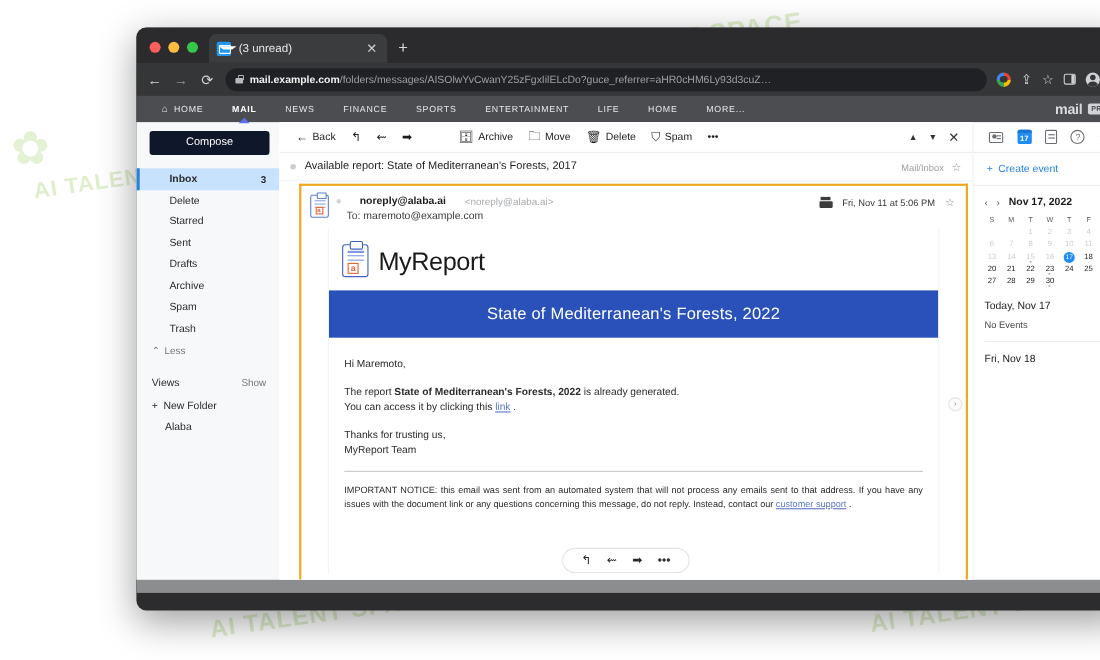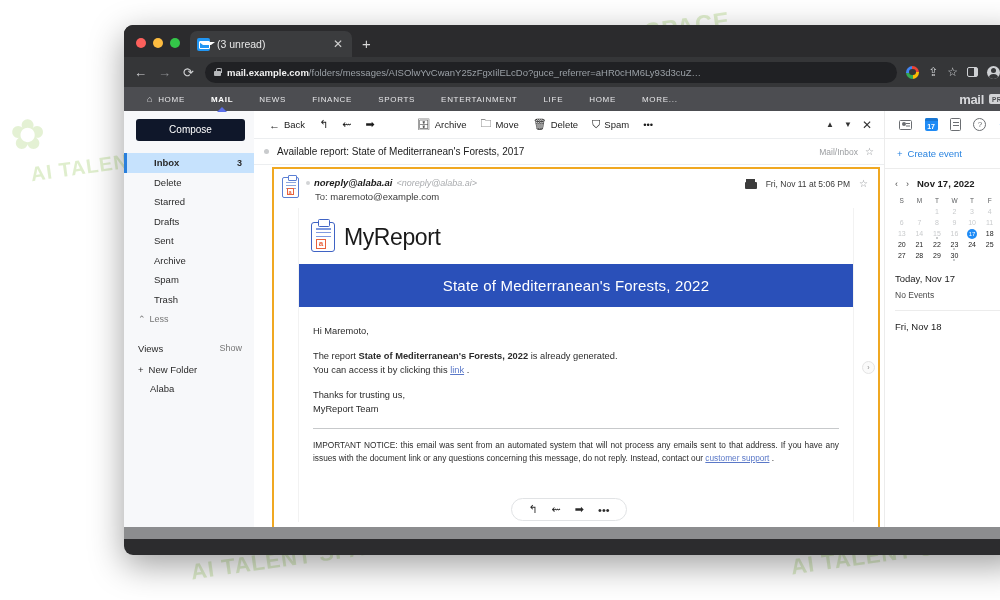--- a/index.html
+++ b/index.html
@@ -221,21 +221,21 @@
   }
   .clip-lines { position: absolute; left: 2.5px; top: 4px; right: 2.5px; }
   .clip-lines i { display: block; height: 1.2px; background: #8ea6dd; margin-bottom: 1.6px; }
   .clip-a {
     position: absolute; left: 3.5px; bottom: 2px; width: 7px; height: 7px;
     border: 1.2px solid #e8613c; color: #e8613c; font-size: 5.5px;
     display: flex; align-items: center; justify-content: center; font-weight: bold;
     background: #fff;
   }
   .sender-block { flex: 1; min-width: 0; }
-  .srow1 { display: flex; align-items: center; gap: 4px; font-style: italic; }
+  .srow1 { display: flex; align-items: center; gap: 17px; }
   .sdot { width: 4px; height: 4px; border-radius: 50%; background: #d2d4d6; flex: none; }
   .sname { font-size: 9.5px; font-weight: bold; color: #1b1b1b; }
   .semail { font-size: 9px; color: #a9abae; }
   .srow2 { font-size: 9.5px; color: #3a3a3a; margin-top: 3px; padding-left: 9px; }
   .srow2 .lbl { color: #4a4a4a; }
   .head-right { display: flex; align-items: center; gap: 9px; padding-top: 1px; }
   .printer { width: 12px; height: 10px; position: relative; }
   .printer::before { content:""; position:absolute; left:1.5px; top:0; width:9px; height:3px; background:#3c3c3c; }
   .printer::after { content:""; position:absolute; left:0; top:3.5px; width:12px; height:6.5px; background:#3c3c3c; border-radius:1px; }
   .when { font-size: 8.5px; color: #3a3a3a; white-space: nowrap; }
@@ -431,24 +431,24 @@
         <span>Inbox</span>
         <span class="sb-count">3</span>
       </div>
       <div class="sb-item">
         <span>Delete</span>
       </div>
       <div class="sb-item">
         <span>Starred</span>
       </div>
       <div class="sb-item">
+        <span>Sent</span>
+      </div>
+      <div class="sb-item">
         <span>Drafts</span>
-      </div>
-      <div class="sb-item">
-        <span>Sent</span>
       </div>
       <div class="sb-item">
         <span>Archive</span>
       </div>
       <div class="sb-item">
         <span>Spam</span>
       </div>
       <div class="sb-item">
         <span>Trash</span>
       </div>

